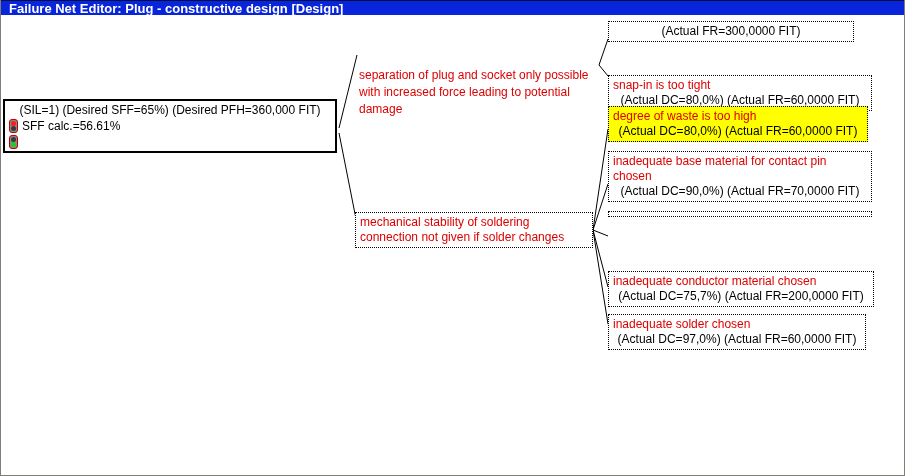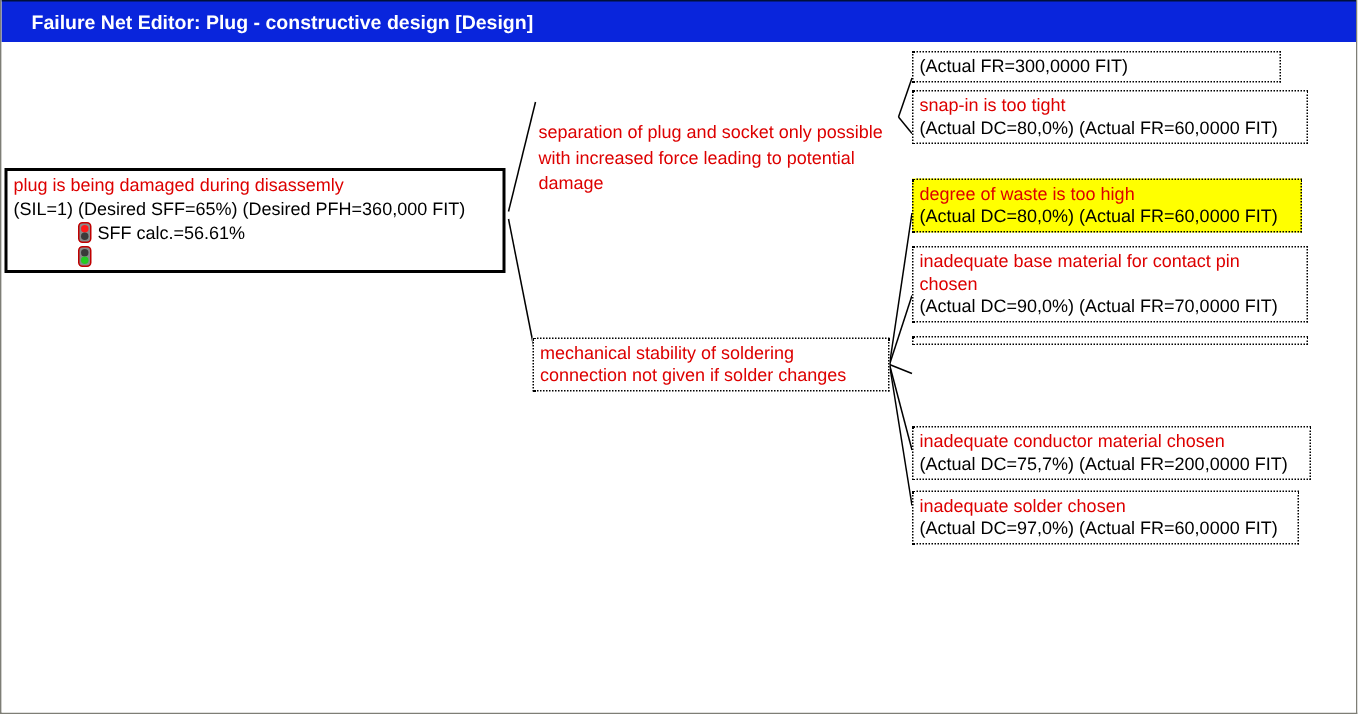--- a/index.html
+++ b/index.html
@@ -12,38 +12,38 @@
     --status_green:#22cc22;
     --canvas_bg:#ffffff;
   }
   html,body{margin:0;padding:0;background:#fff;}
   .window{
     position:relative;width:905px;height:476px;box-sizing:border-box;
     border-left:1px solid #7e7e76;border-right:1px solid #7e7e76;border-bottom:1px solid #7e7e76;
     font-family:"Liberation Sans",sans-serif;overflow:hidden;background:var(--canvas_bg);
   }
   .titlebar{
-    height:28px;background:var(--titlebar_bg);border-top:1px solid #00103a;
+    height:15px;background:var(--titlebar_bg);border-top:1px solid #00103a;
     color:var(--titlebar_text);font-size:13px;font-weight:bold;
-    display:flex;align-items:center;padding-left:20px;box-sizing:border-box;
+    display:flex;align-items:center;padding-left:8px;box-sizing:border-box;
   }
   .canvas{position:relative;width:100%;height:454px;background:var(--canvas_bg);}
   svg.net{position:absolute;left:0;top:0;pointer-events:none;}
   svg.net line{stroke:#000;stroke-width:1;}
   .node{
     position:absolute;box-sizing:border-box;background:var(--canvas_bg);
     font-size:12px;line-height:15px;padding:2px 4px;
   }
   .node .t-red{color:var(--node_text_red);}
-  .node .t-black{color:var(--node_text_black);}
+  .node .t-black{color:var(--node_text_black);text-align:center;}
   .node.dotted{border:1px dotted #000;}
   .node.borderless{background:transparent;padding:0 2px;line-height:17px;margin-top:34px;}
   .node.root{border:2px solid #000;line-height:16px;padding:1px 4px;}
   .node.highlight{background:var(--highlight_yellow);}
-  .metric{display:flex;align-items:center;gap:4px;height:16px;color:var(--node_text_black);margin-left:43px;}
+  .metric{display:flex;align-items:center;gap:4px;height:16px;color:var(--node_text_black);}
   .tl{display:inline-block;width:9px;height:14px;border:1px solid #c00000;border-radius:3px;
       background:#8a8a8a;position:relative;flex:0 0 auto;box-sizing:border-box;}
   .tl i{position:absolute;left:1px;width:5px;height:5px;border-radius:50%;background:#3a3a3a;}
   .tl i.top{top:1px}
   .tl i.bot{bottom:1px}
   .tl.red i.top{background:var(--status_red);}
   .tl.green i.bot{background:var(--status_green);}
 </style>
 </head>
 <body>
@@ -61,21 +61,20 @@
       <line x1="598" y1="50" x2="607" y2="24"></line>
       <line x1="598" y1="50" x2="607" y2="61"></line>
       <line x1="592" y1="215" x2="607" y2="114"></line>
       <line x1="592" y1="215" x2="607" y2="169"></line>
       <line x1="592" y1="215" x2="607" y2="221"></line>
       <line x1="592" y1="215" x2="607" y2="272"></line>
       <line x1="592" y1="215" x2="607" y2="309"></line>
     </svg>
 
     <div class="node root" style="left:2px;top:84px;width:334px;">
-      <div class="t-red">plug is being damaged during disassemly</div>
       <div class="t-black">(SIL=1) (Desired SFF=65%) (Desired PFH=360,000 FIT)</div>
       <div class="metric">
         <span class="tl red">
             <i class="top"></i>
             <i class="bot"></i>
           </span>
         <span>SFF calc.=56.61%</span>
       </div>
       <div class="metric">
         <span class="tl green">
@@ -88,21 +87,21 @@
     <div class="node borderless" style="left:356px;top:18px;width:246px;">
       <div class="t-red">separation of plug and socket only possible with increased force leading to potential damage</div>
     </div>
     <div class="node dotted" style="left:354px;top:197px;width:238px;">
       <div class="t-red">mechanical stability of soldering connection not given if solder changes</div>
     </div>
 
     <div class="node dotted" style="left:607px;top:6px;width:246px;">
       <div class="t-black">(Actual FR=300,0000 FIT)</div>
     </div>
-    <div class="node dotted" style="left:607px;top:32px;width:264px;">
+    <div class="node dotted" style="left:607px;top:60px;width:264px;">
       <div class="t-red">snap-in is too tight</div>
       <div class="t-black">(Actual DC=80,0%) (Actual FR=60,0000 FIT)</div>
     </div>
     <div class="node dotted highlight" style="left:607px;top:91px;width:260px;">
       <div class="t-red">degree of waste is too high</div>
       <div class="t-black">(Actual DC=80,0%) (Actual FR=60,0000 FIT)</div>
     </div>
     <div class="node dotted" style="left:607px;top:136px;width:264px;">
       <div class="t-red">inadequate base material for contact pin chosen</div>
       <div class="t-black">(Actual DC=90,0%) (Actual FR=70,0000 FIT)</div>

